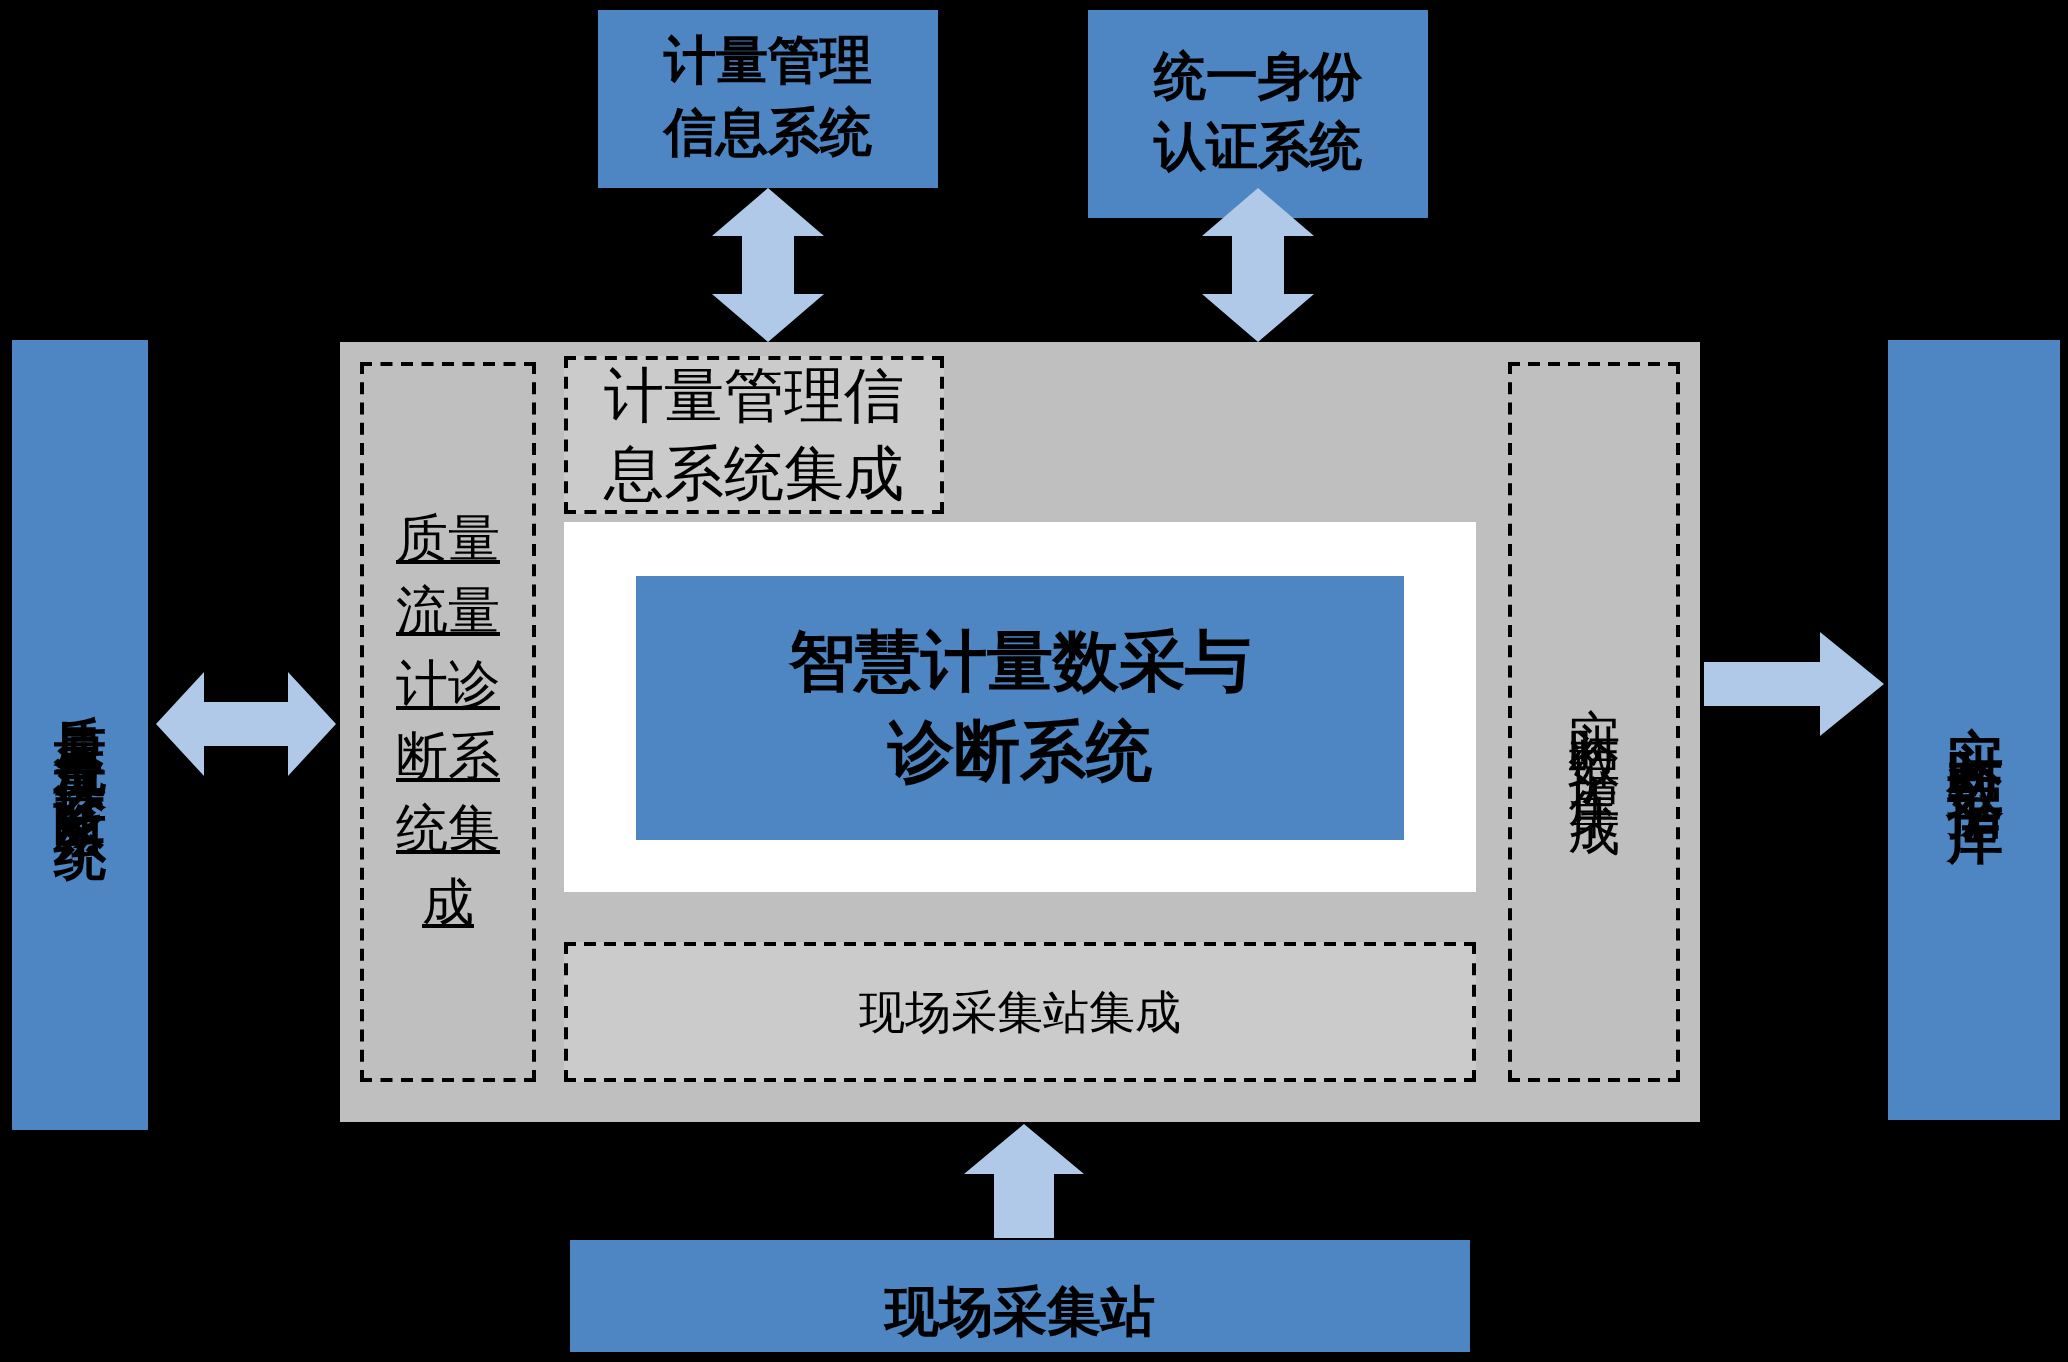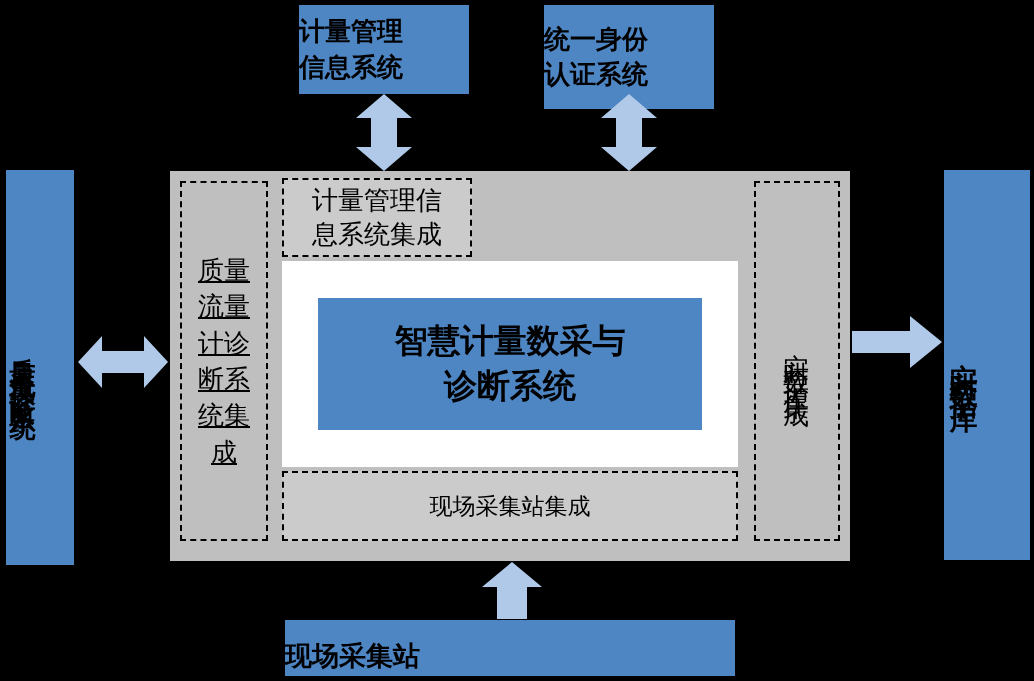--- a/index.html
+++ b/index.html
@@ -15,21 +15,21 @@
   .stage{
     position:relative;width:1034px;height:681px;
     background:var(--background);
     font-family:"DejaVu Sans","Liberation Sans",sans-serif;
     color:var(--text);
     overflow:hidden;
   }
   .abs{position:absolute;}
   .box-blue{
     background:var(--box-blue);
-    display:flex;align-items:center;
+    display:flex;align-items:center;justify-content:center;
     text-align:center;
   }
   .lbl{white-space:pre-line;color:var(--text);}
   .bold{font-weight:bold;}
   .vtext{
     writing-mode:vertical-rl;
     text-orientation:upright;
   }
   .panel{
     background:var(--panel-gray);
@@ -101,30 +101,30 @@
     <div class="abs dashed" style="left:10px;top:10px;width:88px;height:360px;">
       <span class="lbl wrap2" style="font-size:26px;text-decoration:underline;">质量
 流量
 计诊
 断系
 统集
 成</span>
     </div>
 
     <div class="abs dashed dash-fill" style="left:112px;top:7px;width:190px;height:79px;">
-      <span class="lbl" style="font-size:26px;line-height:1.3;">计量管理信
+      <span class="lbl" style="font-size:30px;line-height:1.3;">计量管理信
 息系统集成</span>
     </div>
 
 
     <div class="abs dashed" style="left:584px;top:10px;width:86px;height:360px;">
       <span class="lbl vtext" style="font-size:26px;letter-spacing:8px;">实时数据库集成</span>
     </div>
 
-    <div class="abs core-white" style="left:112px;top:90px;width:456px;height:206px;">
+    <div class="abs core-white" style="left:112px;top:90px;width:456px;height:185px;">
       <div class="core-blue" style="width:384px;height:132px;">
         <span class="lbl bold" style="font-size:33px;line-height:1.35;">智慧计量数采与
 诊断系统</span>
       </div>
     </div>
 
     <div class="abs dashed dash-fill" style="left:112px;top:300px;width:456px;height:70px;">
       <span class="lbl" style="font-size:23px;">现场采集站集成</span>
     </div>
 

